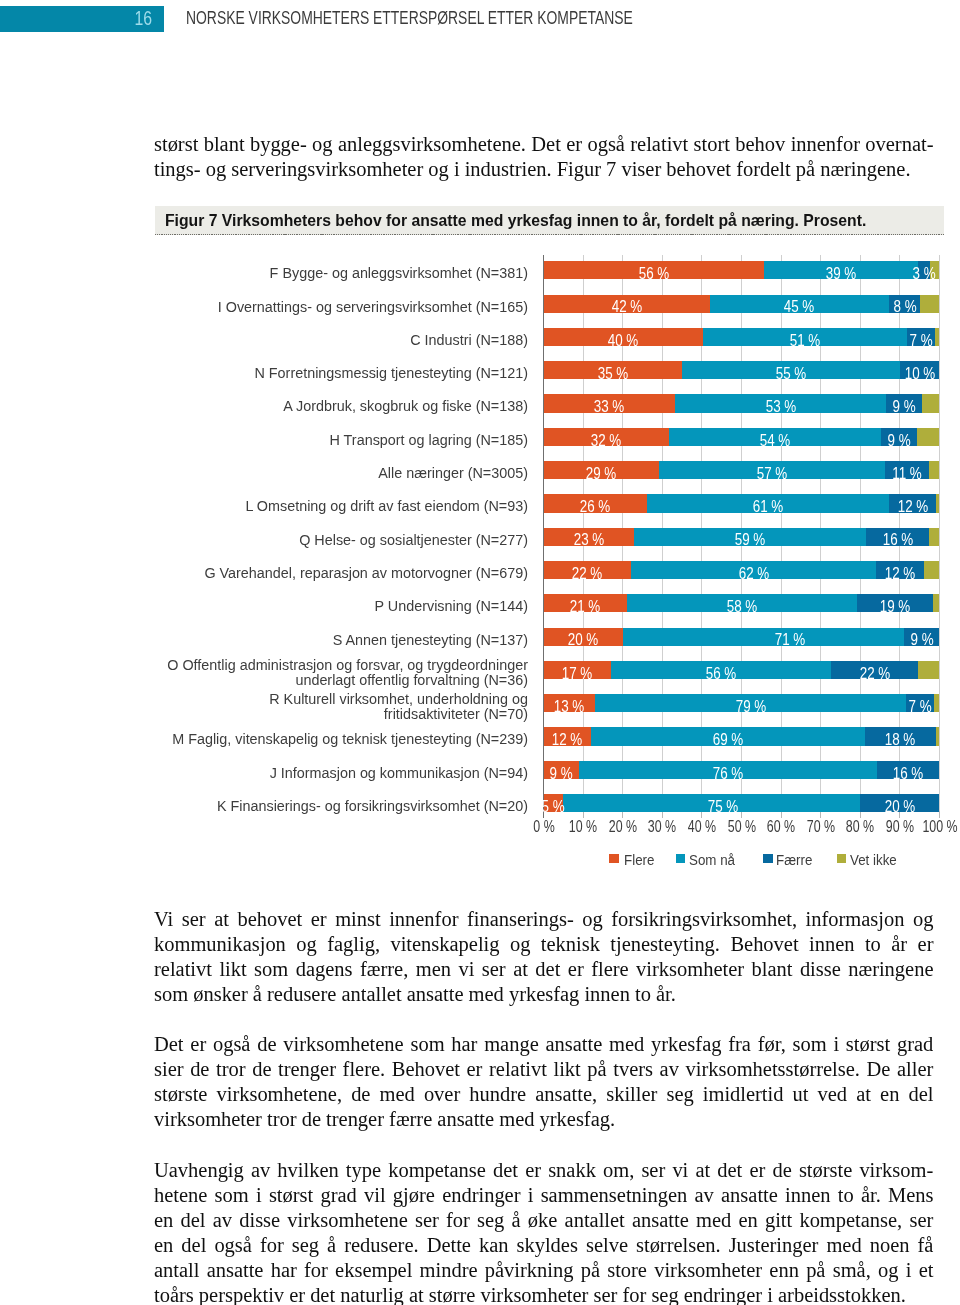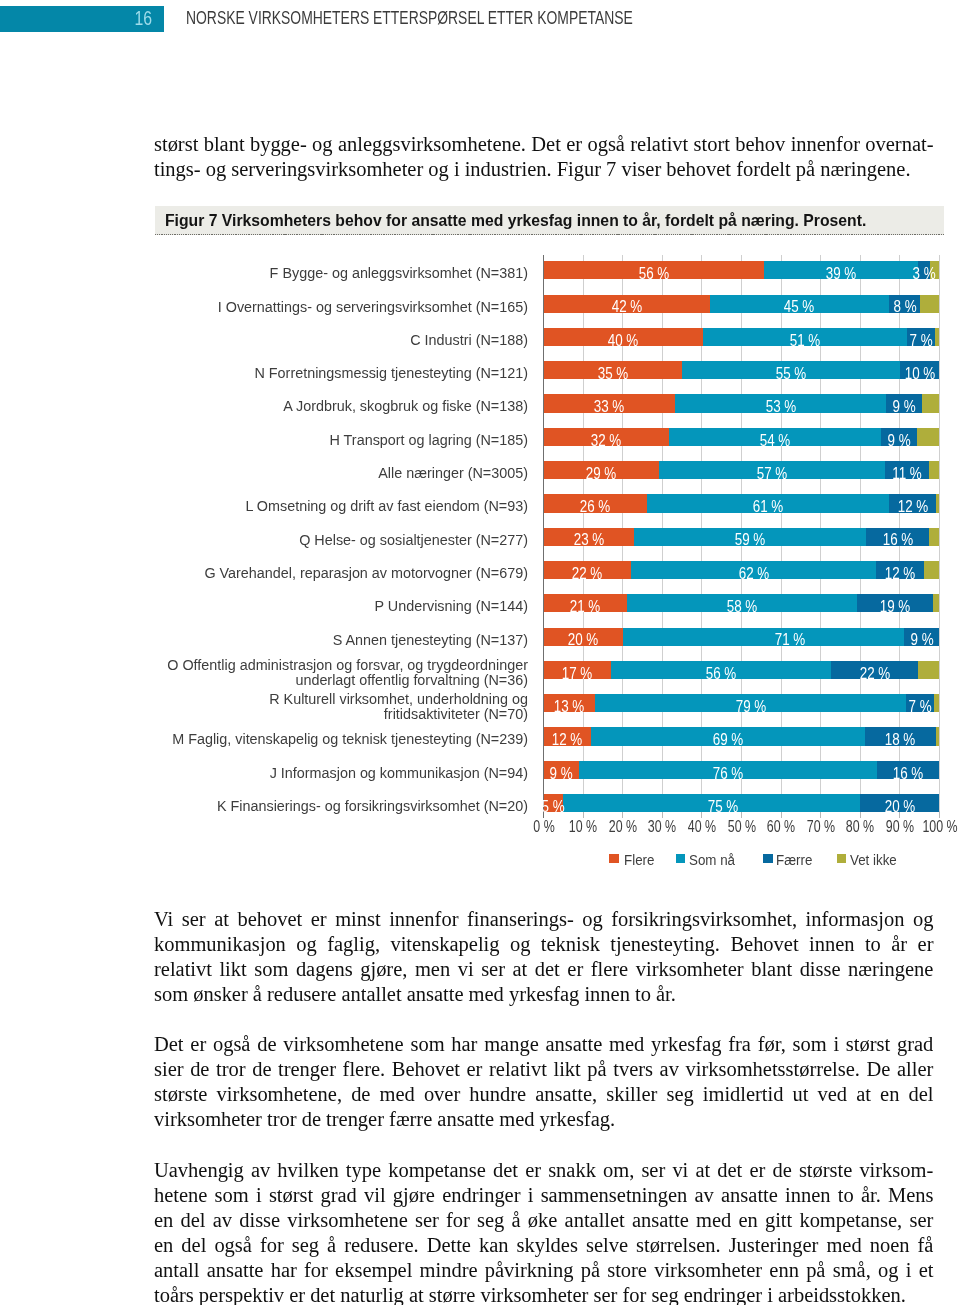--- a/index.html
+++ b/index.html
@@ -397,21 +397,21 @@
         <i>innen</i>
         <i>to</i>
         <i>år</i>
         <i>er</i>
       </div>
       <div class="ln j">
         <i>relativt</i>
         <i>likt</i>
         <i>som</i>
         <i>dagens</i>
-        <i>gjøre,</i>
+        <i>færre,</i>
         <i>men</i>
         <i>vi</i>
         <i>ser</i>
         <i>at</i>
         <i>det</i>
         <i>er</i>
         <i>flere</i>
         <i>virksomheter</i>
         <i>blant</i>
         <i>disse</i>

